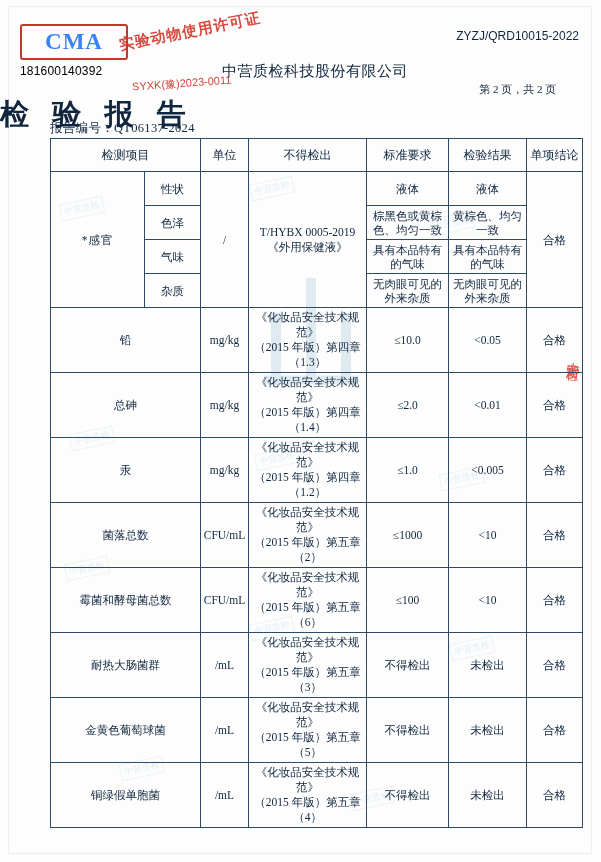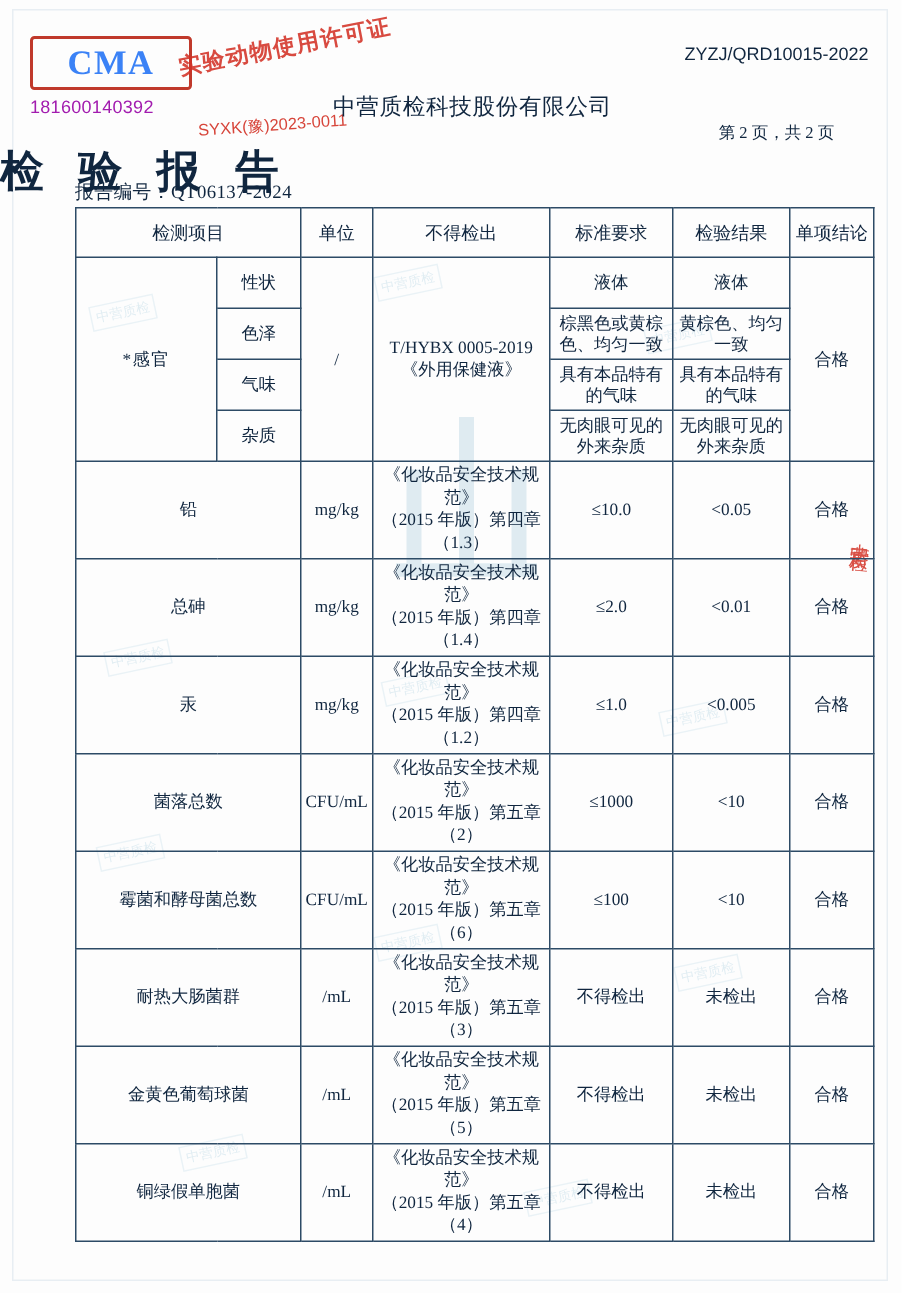--- a/index.html
+++ b/index.html
@@ -53,21 +53,21 @@
     font-size: 23px;
     line-height: 32px;
     letter-spacing: 1px;
     font-family: "Liberation Serif", serif;
     font-weight: bold;
     color: #3b82f6;
   }
   .cma-num {
     margin-top: 4px;
     font-size: 12px;
-    color: #a21caf;
+    color: #000000;
     letter-spacing: 0.2px;
     font-family: "Liberation Sans", sans-serif;
   }
 
   .stamp-red {
     position: absolute;
     left: 118px; top: 22px;
     font-size: 15px;
     color: #d33226;
     font-family: "Liberation Serif", serif;

